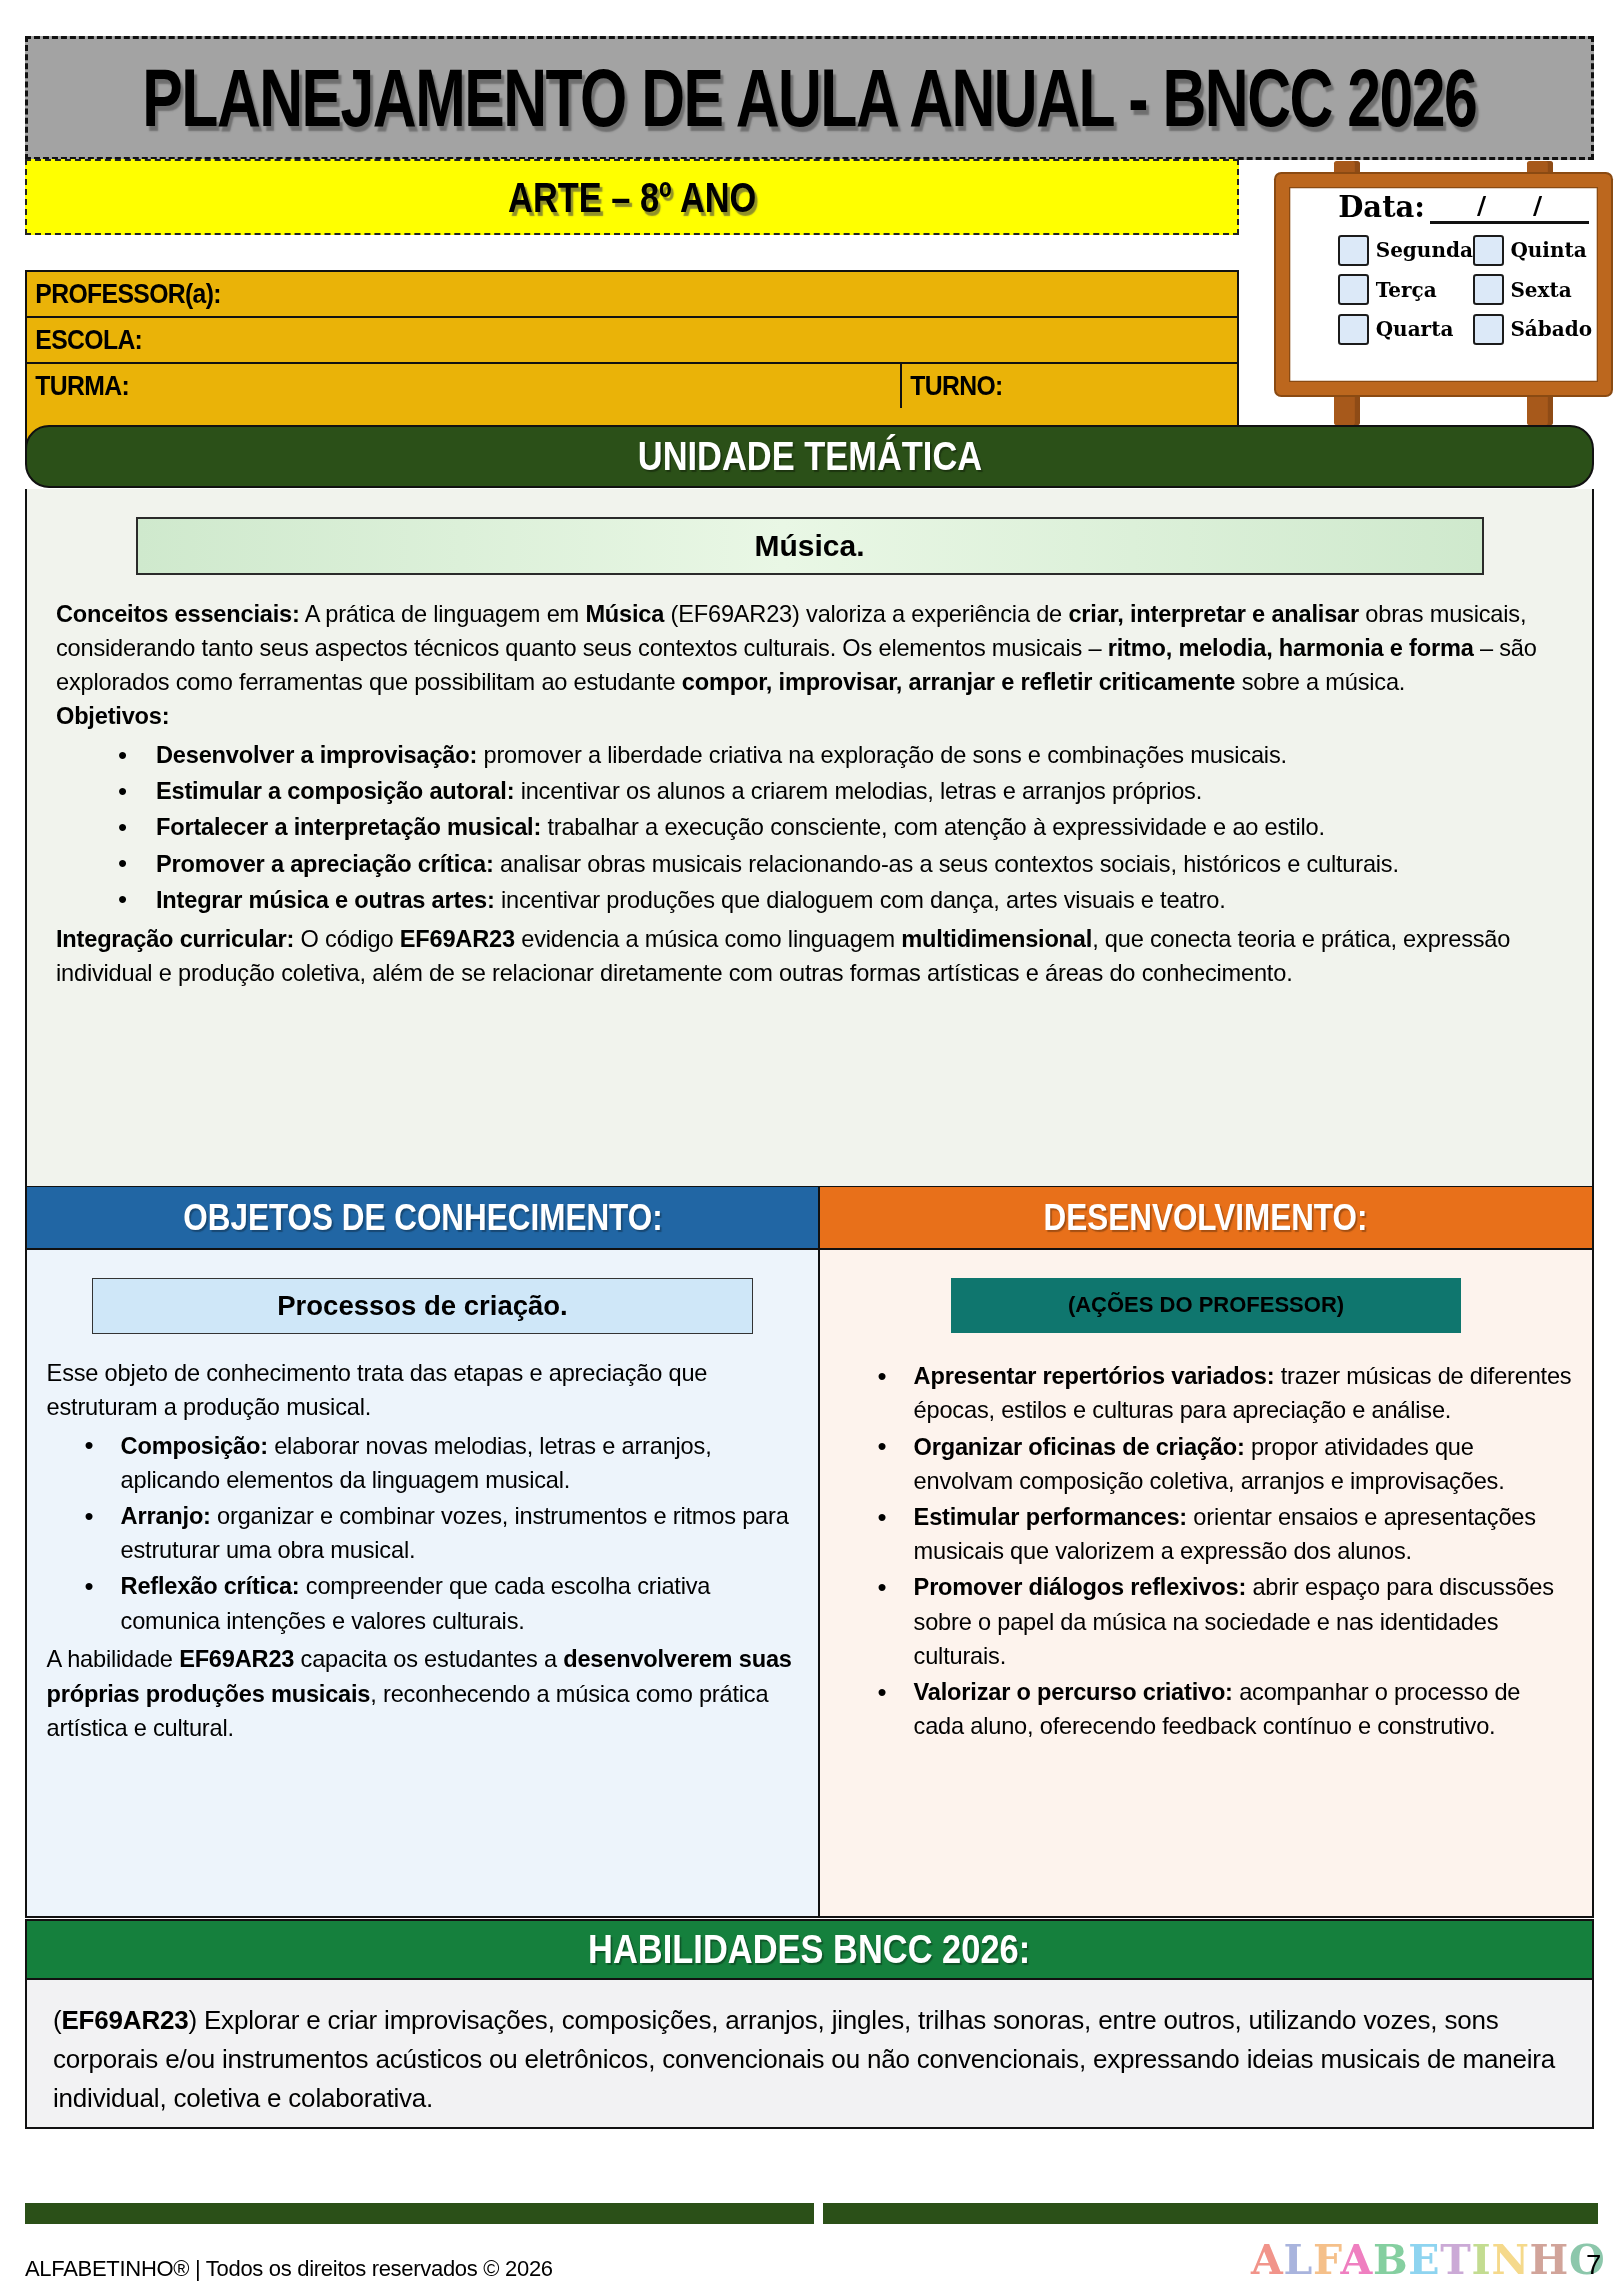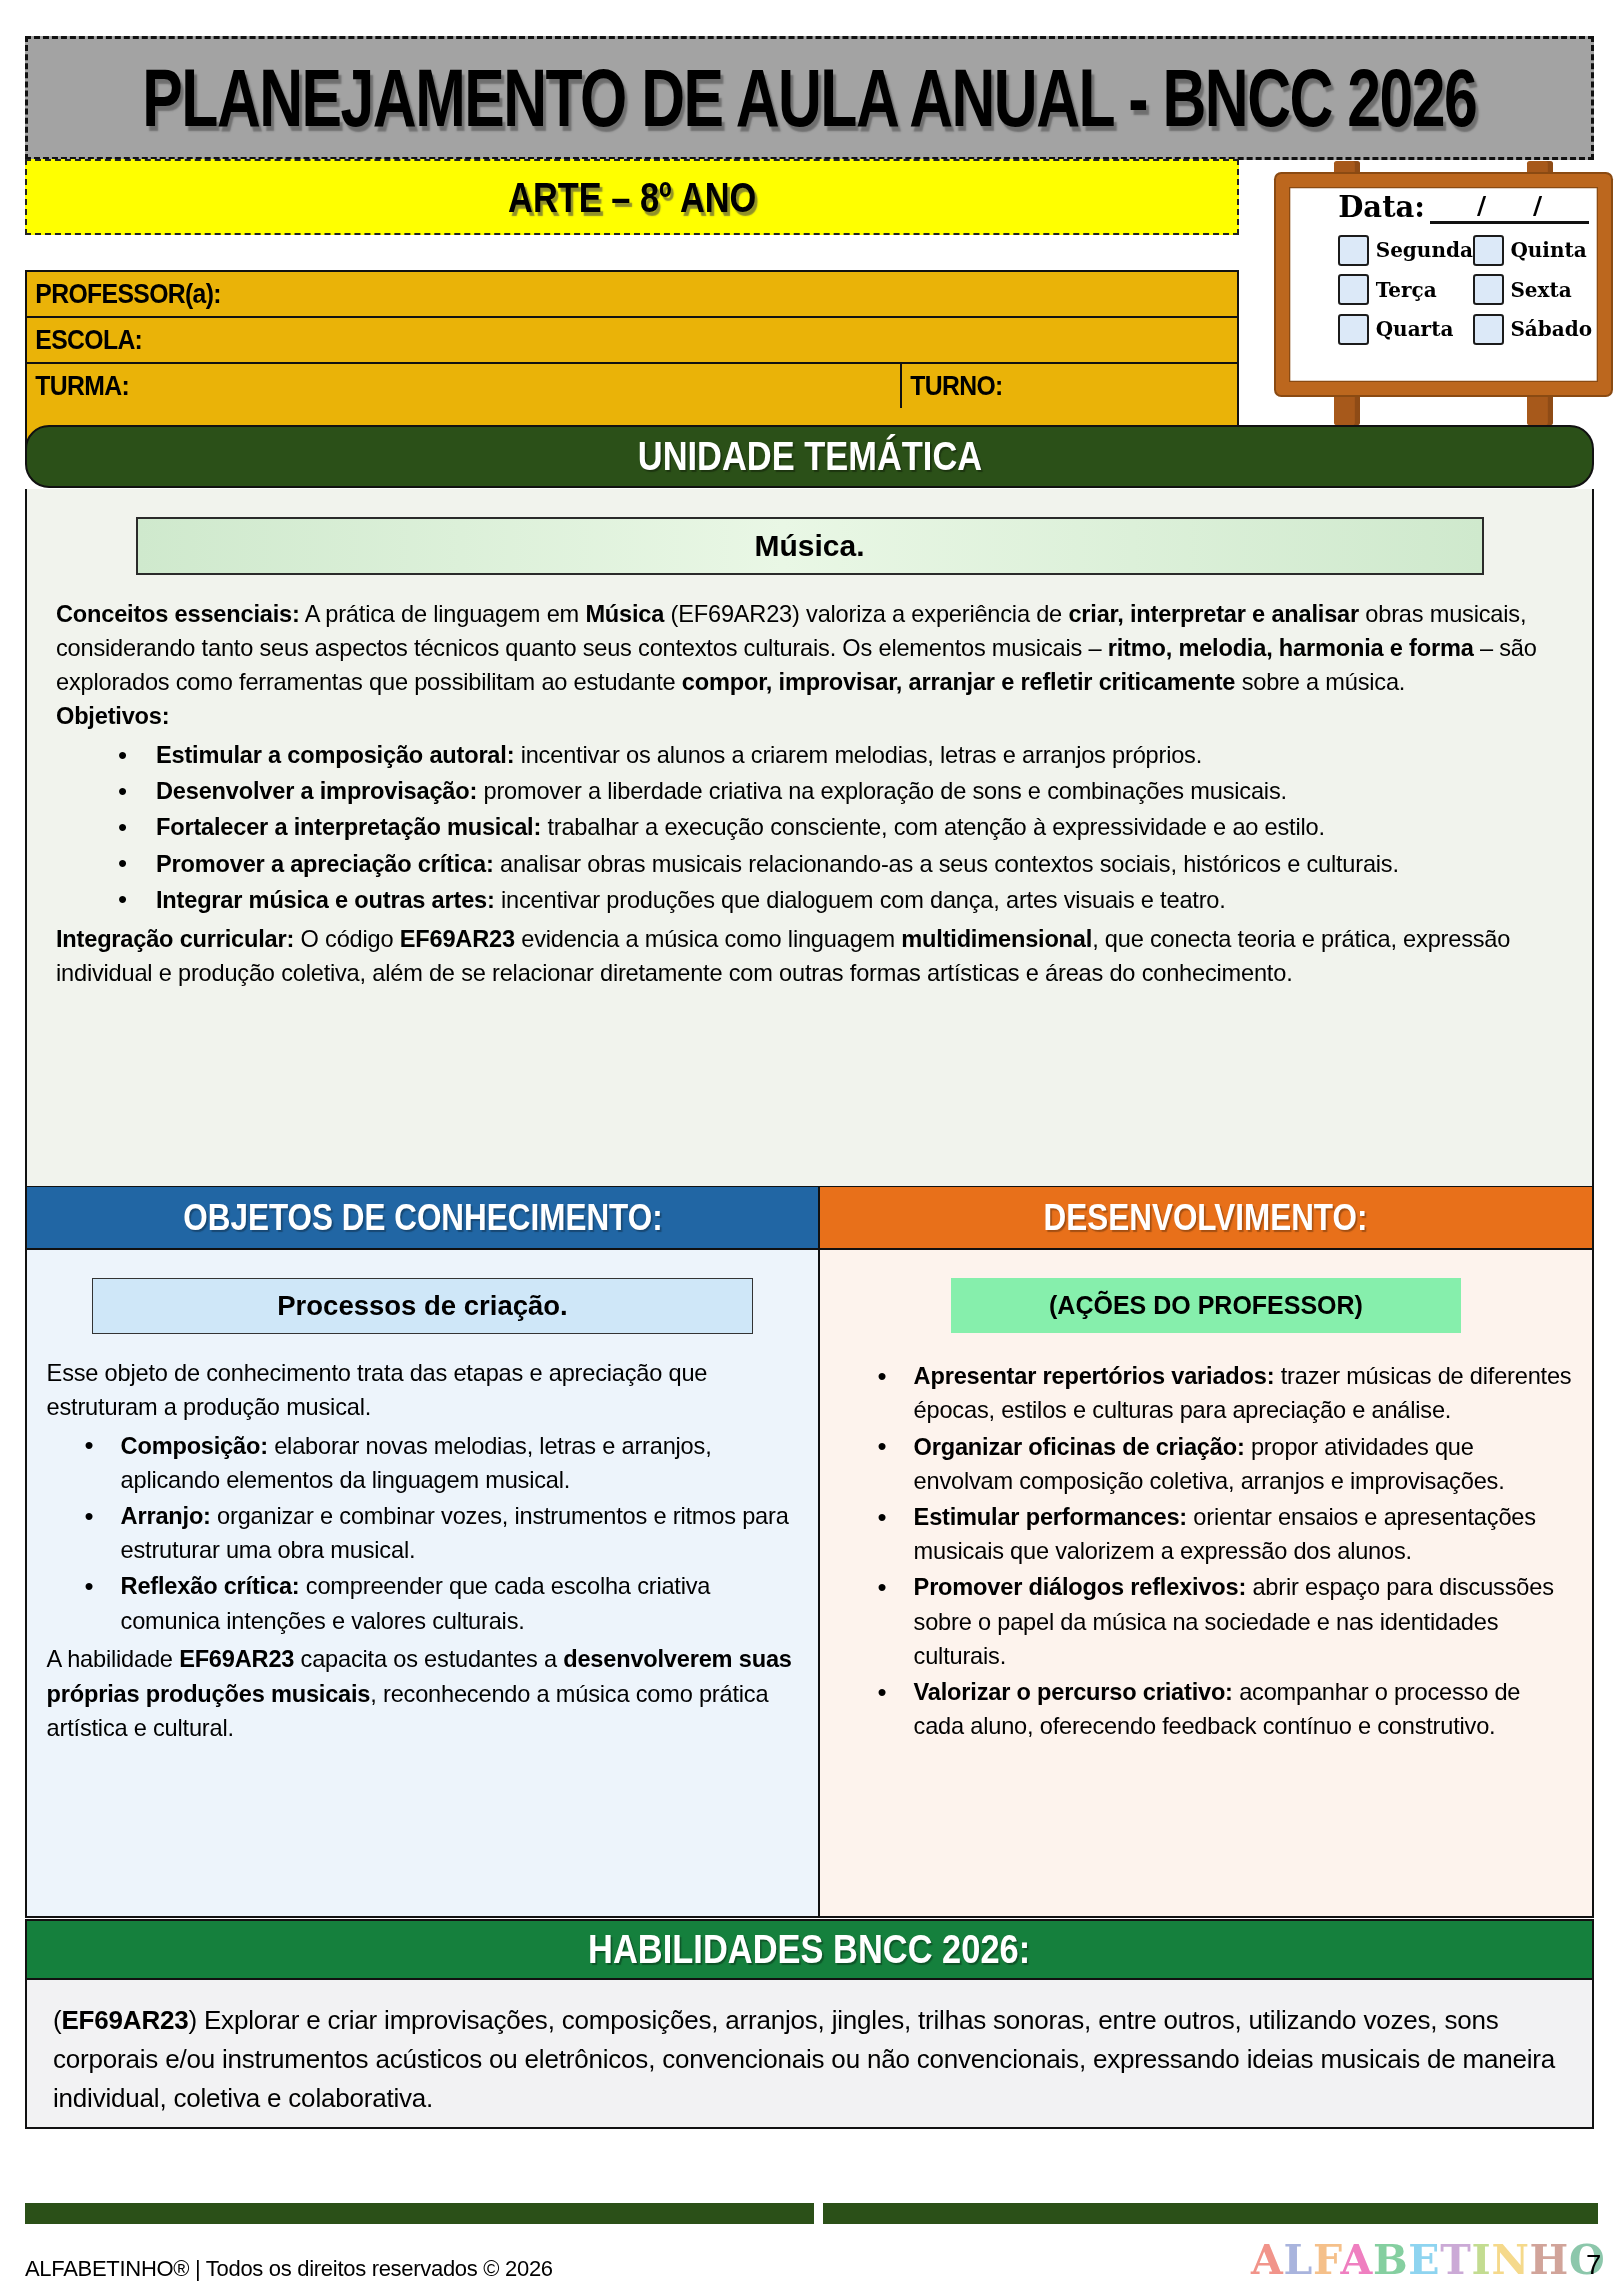--- a/index.html
+++ b/index.html
@@ -73,22 +73,22 @@
   .col { position:relative; }
   .col.left { width:793px; border-right:2px solid #111; background:#edf4fb; }
   .col.right { flex:1; background:#fdf3ed; }
   .col-header { height:63px; display:flex; align-items:center; justify-content:center; border-bottom:2px solid #111; }
   .col-header.blue { background:#2166a4; }
   .col-header.orange { background:#e8701a; }
   .col-header-text { color:#fff; font-size:37px; font-weight:bold; white-space:nowrap;
                      transform:scaleX(.85); text-shadow:2px 2px 1.3px rgba(0,0,0,.3); }
   .col-body { padding:27.5px 19.6px 0; }
   .topic-box.blue-box { width:661px; height:56px; background:#cfe7f8; border:1.3px solid #333; font-size:27.5px; }
-  .topic-strip { width:510px; height:55px; background:#86efac; margin:0 auto 22px;
-                 display:flex; align-items:center; justify-content:center; font-size:25px; font-weight:bold; }
+  .topic-strip { width:510px; height:55px; background:#0f766e; margin:0 auto 22px;
+                 display:flex; align-items:center; justify-content:center; font-size:22px; font-weight:bold; }
   .col-body ul.bullets { padding-left:38px; }
   .col-body ul.bullets li { padding-left:36px; }
 
   
   .hab-body { position:absolute; left:25px; top:1980px; width:1569px; height:149px; background:#f2f2f3;
               border:2px solid #111; border-top:none; padding:21px 26px 0; font-size:26px; line-height:1.5; letter-spacing:-0.2px; }
 
   
   .footer-bar { position:absolute; top:2203px; height:21px; background:#2b5018; }
   .footer-bar.fb-left { left:25px; width:789px; }
@@ -175,22 +175,22 @@
   </div>
 
   <div class="sec-header green" style="top:425px;border-radius:24px;">
     <span class="sec-header-text">UNIDADE TEMÁTICA</span>
   </div>
   <div class="unidade-body">
     <div class="topic-box">Música.</div>
     <p class="body-text"><span class="b">Conceitos essenciais:</span><span> A prática de linguagem em </span><span class="b">Música</span><span> (EF69AR23) valoriza a experiência de </span><span class="b">criar, interpretar e analisar</span><span> obras musicais, considerando tanto seus aspectos técnicos quanto seus contextos culturais. Os elementos musicais – </span><span class="b">ritmo, melodia, harmonia e forma</span><span> – são explorados como ferramentas que possibilitam ao estudante </span><span class="b">compor, improvisar, arranjar e refletir criticamente</span><span> sobre a música.</span></p>
     <p class="body-text"><span class="b">Objetivos:</span></p>
     <ul class="bullets body-text">
+        <li><span class="b">Desenvolver a improvisação:</span><span> promover a liberdade criativa na exploração de sons e combinações musicais.</span></li>
         <li><span class="b">Estimular a composição autoral:</span><span> incentivar os alunos a criarem melodias, letras e arranjos próprios.</span></li>
-        <li><span class="b">Desenvolver a improvisação:</span><span> promover a liberdade criativa na exploração de sons e combinações musicais.</span></li>
         <li><span class="b">Fortalecer a interpretação musical:</span><span> trabalhar a execução consciente, com atenção à expressividade e ao estilo.</span></li>
         <li><span class="b">Promover a apreciação crítica:</span><span> analisar obras musicais relacionando-as a seus contextos sociais, históricos e culturais.</span></li>
         <li><span class="b">Integrar música e outras artes:</span><span> incentivar produções que dialoguem com dança, artes visuais e teatro.</span></li>
       </ul>
     <p class="body-text"><span class="b">Integração curricular:</span><span> O código </span><span class="b">EF69AR23</span><span> evidencia a música como linguagem </span><span class="b">multidimensional</span><span>, que conecta teoria e prática, expressão individual e produção coletiva, além de se relacionar diretamente com outras formas artísticas e áreas do conhecimento.</span></p>
   </div>
 
   <div class="columns">
     <div class="col left">
       <div class="col-header blue">

